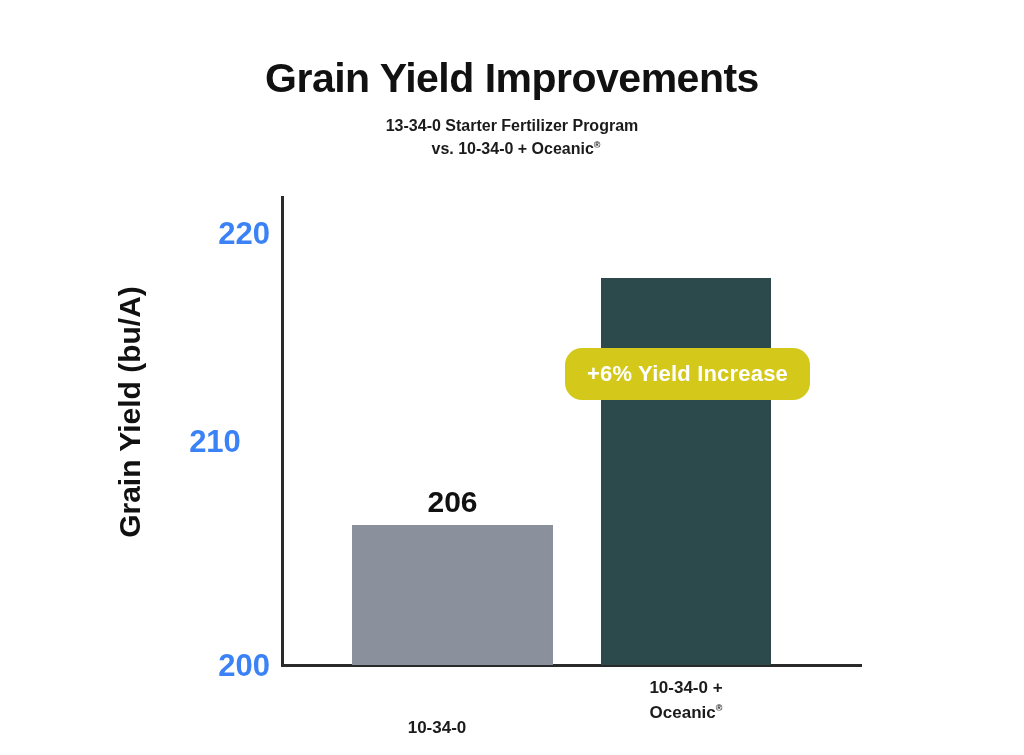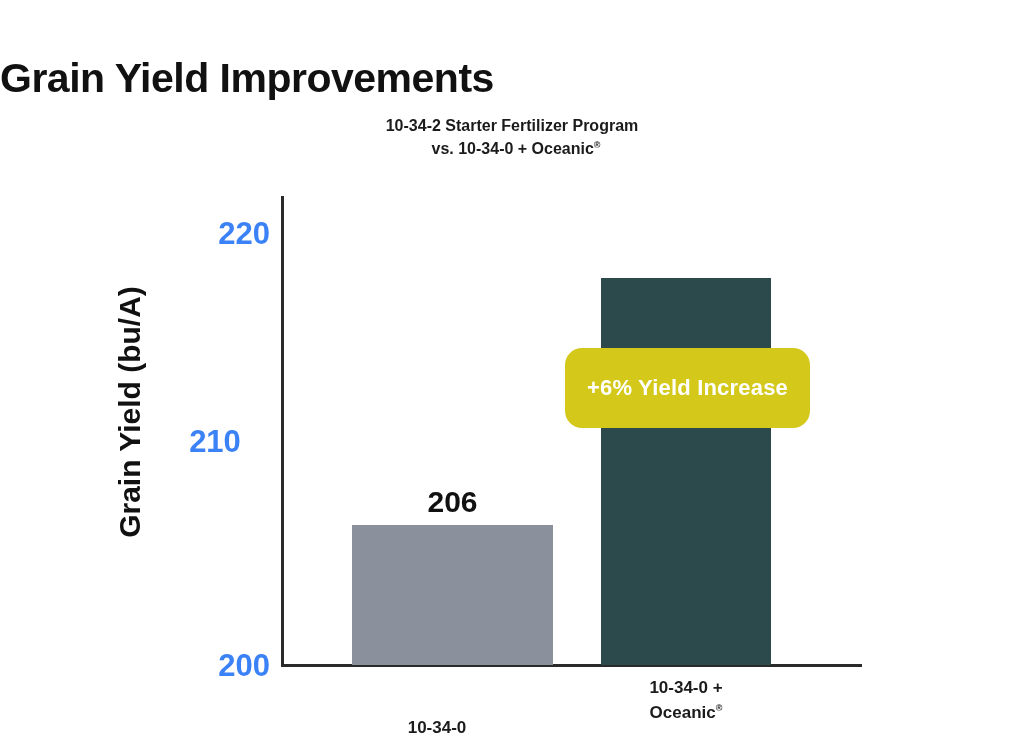--- a/index.html
+++ b/index.html
@@ -9,20 +9,21 @@
     font-family:"Liberation Sans", sans-serif;
     color:#111111;
     overflow:hidden;
     position:relative;
   }
   .stage{position:absolute;left:0;top:0;width:1024px;height:755px;}
 
   
   .title{
     position:absolute;left:0;top:57px;width:1024px;
+    text-align:center;
     font-size:41px;font-weight:bold;letter-spacing:-0.5px;
     color:#111111;line-height:1.05;
   }
   .subtitle{
     position:absolute;left:0;top:114px;width:1024px;
     text-align:center;
     font-size:16px;font-weight:bold;line-height:1.45;
     color:#1b1b1b;
   }
   .subtitle .sub-l2{display:block;margin-left:8px;}
@@ -72,38 +73,38 @@
     text-align:center;
     font-size:17px;font-weight:bold;color:#1b1b1b;
     line-height:1.45;
   }
   .cat-label .l2{display:block;}
 
   
   .badge{
     position:absolute;
     left:565px;top:348px;
-    width:245px;height:80px;
+    width:245px;height:52px;
     background:#d4c81a;
     border-radius:17px;
     display:flex;align-items:center;justify-content:center;
     color:#ffffff;
     font-size:22px;font-weight:bold;
     letter-spacing:0.2px;
   }
 </style>
 </head>
 <body>
 
 <div class="stage">
 
   <div class="title">Grain Yield Improvements</div>
 
   <div class="subtitle">
-    <span>10-34-2 Starter Fertilizer Program</span>
+    <span>13-34-0 Starter Fertilizer Program</span>
     <span class="sub-l2"><span>vs. 10-34-0 + Oceanic</span><span class="sup">®</span></span>
   </div>
 
   <div class="y-axis-title">Grain Yield (bu/A)</div>
 
   <div class="ytick-wrap" style="top:238px;">
     <div class="ytick" style="top:-22px;">220</div>
   </div>
   <div class="ytick-wrap" style="top:446px;">
     <div class="ytick" style="top:-22px;text-align:center;">210</div>

